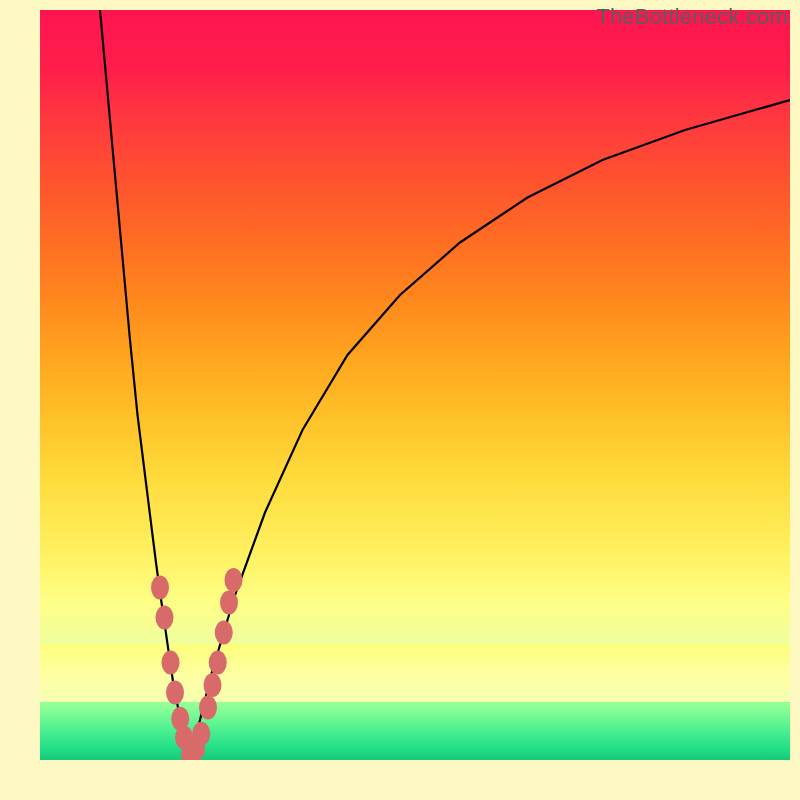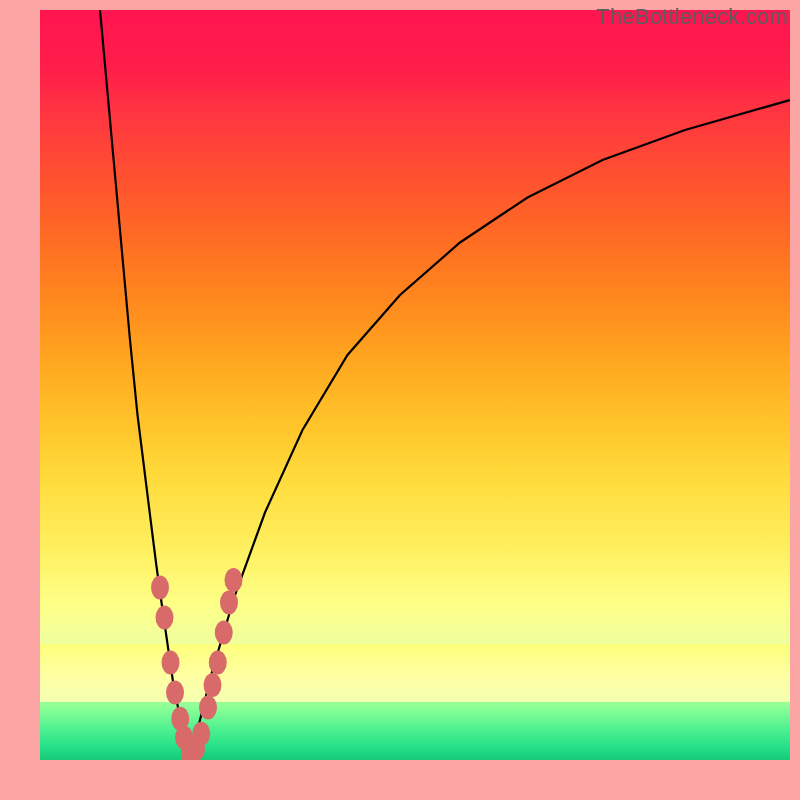--- a/index.html
+++ b/index.html
@@ -1,16 +1,16 @@
 <!DOCTYPE html>
 <html><head>
 <meta charset="utf-8">
 <style>
   html,body{margin:0;padding:0;width:800px;height:800px;overflow:hidden;background:#000;font-family:Arial,Helvetica,sans-serif}
-  .frame{position:absolute;inset:0;background:#fca5a5}
+  .frame{position:absolute;inset:0;background:#fef9c3}
   .plot{position:absolute;left:40px;top:10px;width:750px;height:750px;overflow:hidden}
   .gradient{position:absolute;inset:0;
     background:linear-gradient(to bottom,
       #ff1450 0%,
       #ff1e4a 8%,
       #ff3640 14%,
       #ff5030 22%,
       #ff6a24 30%,
       #ff861e 38%,
       #ffa41e 46%,

